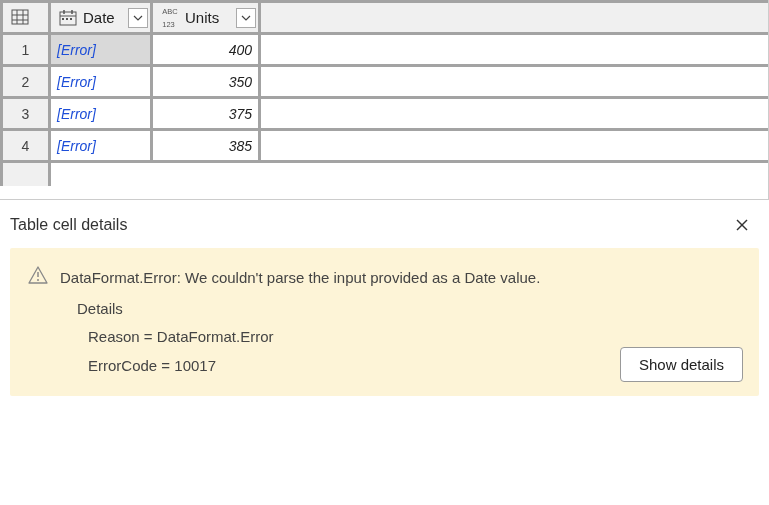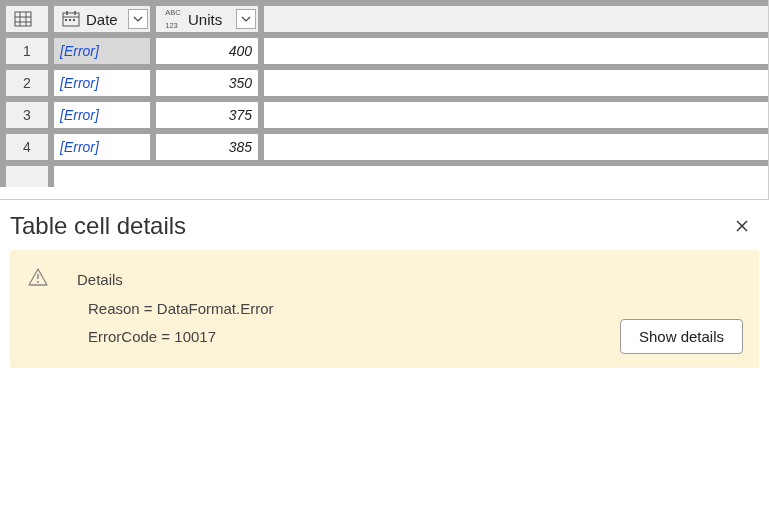--- a/index.html
+++ b/index.html
@@ -19,21 +19,21 @@
     position: relative;
     height: 200px;
     overflow: hidden;
   }
   table.grid {
     border-collapse: collapse;
     width: 100%;
     table-layout: fixed;
   }
   .grid th, .grid td {
-    border: 6px solid #a3a3a3;
+    border: 3px solid #a3a3a3;
     height: 32px;
     padding: 0 6px;
     background: #fff;
     vertical-align: middle;
   }
   .grid th {
     background: #f0f0f0;
     font-weight: normal;
     text-align: left;
     position: relative;
@@ -107,21 +107,21 @@
   .details-panel {
     padding: 12px 10px 10px 10px;
   }
   .details-header {
     display: flex;
     align-items: center;
     justify-content: space-between;
     padding: 0 4px 10px 0;
   }
   .details-title {
-    font-size: 24px;
+    font-size: 16px;
     color: #333;
     font-weight: 400;
   }
   .close-btn {
     width: 26px;
     height: 26px;
     display:flex;
     align-items:center;
     justify-content:center;
     cursor:pointer;
@@ -274,20 +274,21 @@
   <div class="error-box">
     <div class="err-row1">
       <div class="warn-icon">
         <svg width="20" height="18" viewBox="0 0 20 18">
           <path d="M10 1 L19 17 L1 17 Z" fill="none" stroke="#888" stroke-width="1.3" stroke-linejoin="round"></path>
           <line x1="10" y1="6" x2="10" y2="11" stroke="#888" stroke-width="1.5"></line>
           <circle cx="10" cy="14" r="1" fill="#888"></circle>
         </svg>
       </div>
       <div class="err-body">
+        <div class="err-msg">DataFormat.Error: We couldn't parse the input provided as a Date value.</div>
         <div class="err-details-label">Details</div>
         <div class="err-kv">Reason = DataFormat.Error</div>
         <div class="err-kv">ErrorCode = 10017</div>
       </div>
     </div>
     <button class="btn-showdetails">Show details</button>
   </div>
 </div>
 
 </body></html>

